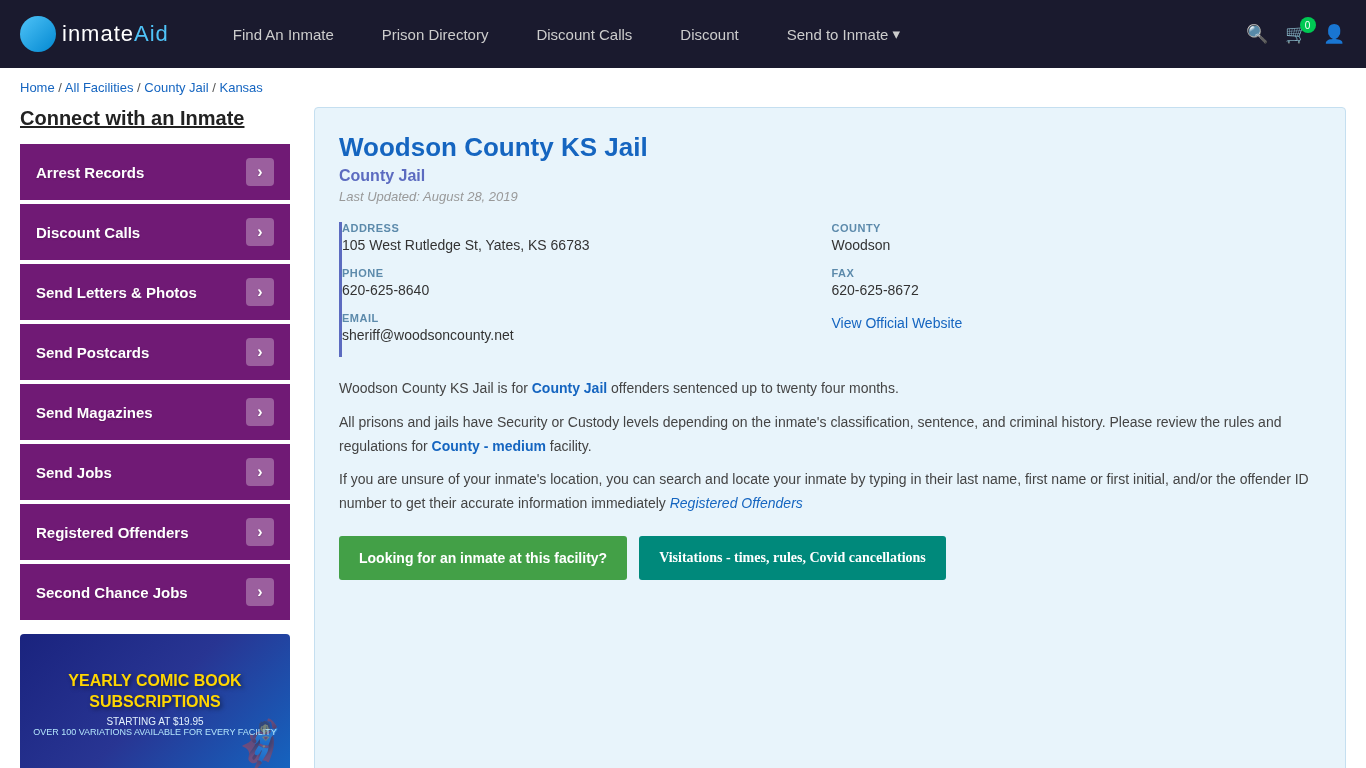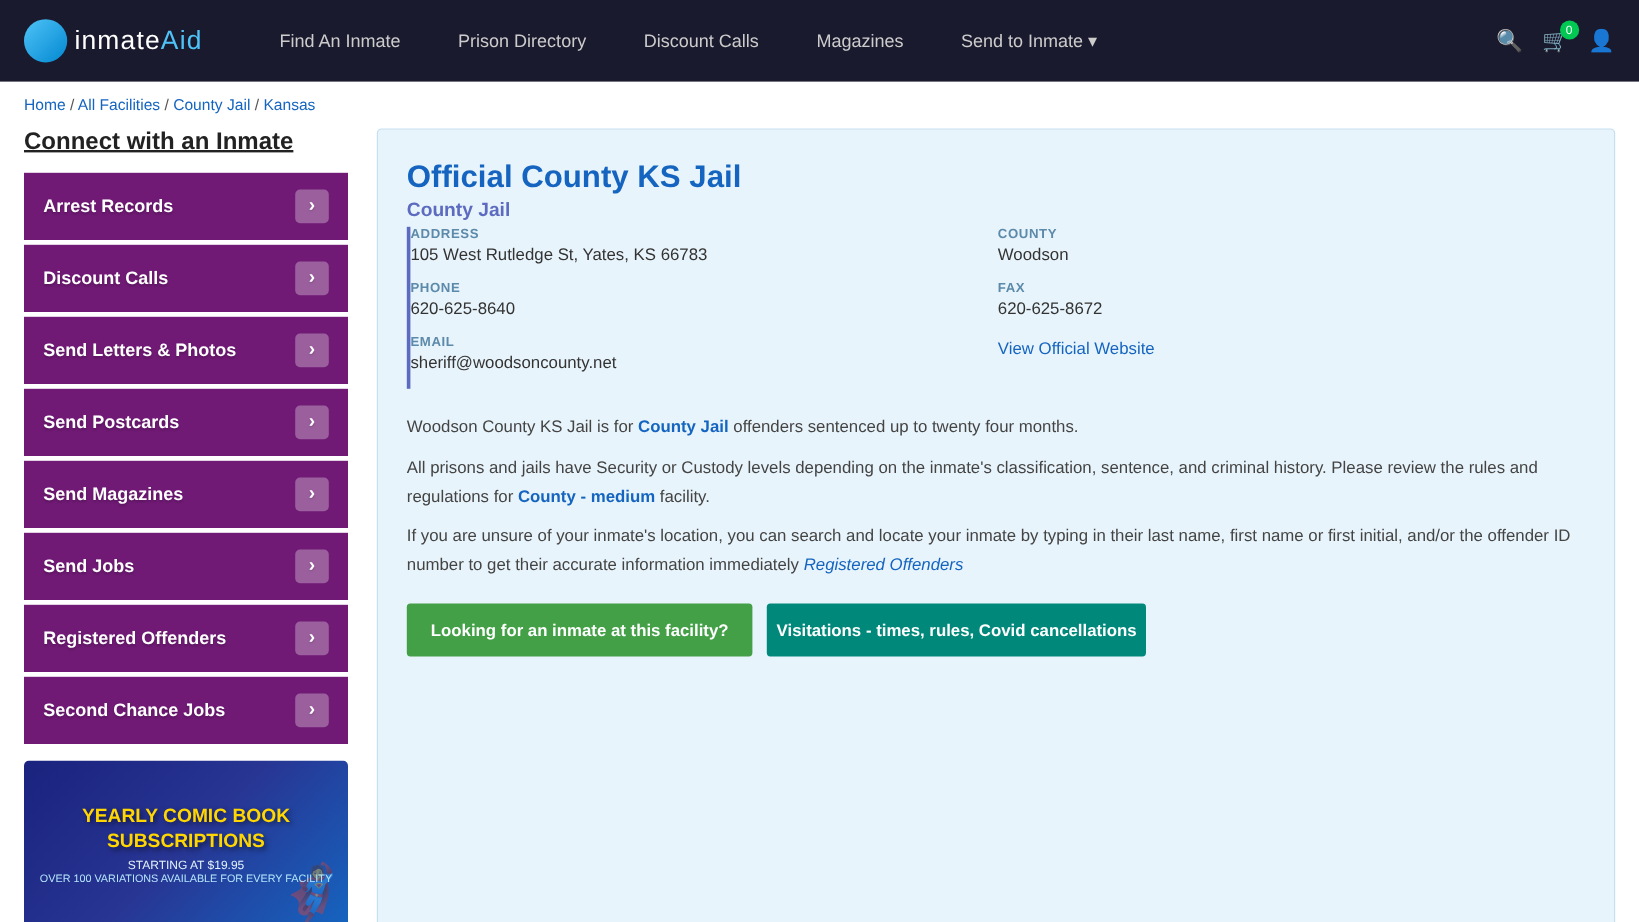--- a/index.html
+++ b/index.html
@@ -276,40 +276,41 @@
       padding: 14px 20px;
       font-size: 14px;
       font-weight: 600;
       cursor: pointer;
       border-radius: 3px;
     }
     .cta-btn-teal {
       background: #00897b;
       color: #fff;
       border: none;
-      padding: 14px 8px;
+      padding: 14px 20px;
       font-size: 14px;
       font-weight: 600;
       cursor: pointer;
       border-radius: 3px;
+      font-family: Liberation Serif, serif;
     }
   </style>
 </head>
 <body>
 
 <nav>
   <div class="nav-logo">
     <div class="logo-icon"></div>
     <span class="nav-logo-text">inmate<span>Aid</span></span>
   </div>
   <div class="nav-links">
     <a class="nav-link">Find An Inmate</a>
     <a class="nav-link">Prison Directory</a>
     <a class="nav-link">Discount Calls</a>
-    <a class="nav-link">Magazines</a>
+    <a class="nav-link">Discount</a>
     <a class="nav-link">
       <span class="nav-link-dropdown">
         <span>Send to Inmate</span>
         <span>▾</span>
       </span>
     </a>
   </div>
   <div class="nav-icons">
     <button class="nav-icon-btn">🔍</button>
     <div class="cart-badge">
@@ -374,22 +375,23 @@
       <div class="ad-title">
         YEARLY COMIC BOOK<br>SUBSCRIPTIONS
       </div>
       <div class="ad-subtitle">STARTING AT $19.95</div>
       <div class="ad-sub2">OVER 100 VARIATIONS AVAILABLE FOR EVERY FACILITY</div>
       <div class="ad-heroes">🦸</div>
     </div>
   </div>
 
   <div class="main-content">
-    <h1 class="facility-title">Official County KS Jail</h1>
+    <h1 class="facility-title">Woodson County KS Jail</h1>
     <div class="facility-type">County Jail</div>
+    <div class="facility-updated">Last Updated: August 28, 2019</div>
 
     <div class="info-grid">
       <div class="info-block">
         <div class="info-label">ADDRESS</div>
         <div class="info-value">105 West Rutledge St, Yates, KS 66783</div>
       </div>
       <div class="info-block">
         <div class="info-label">COUNTY</div>
         <div class="info-value">Woodson</div>
       </div>

